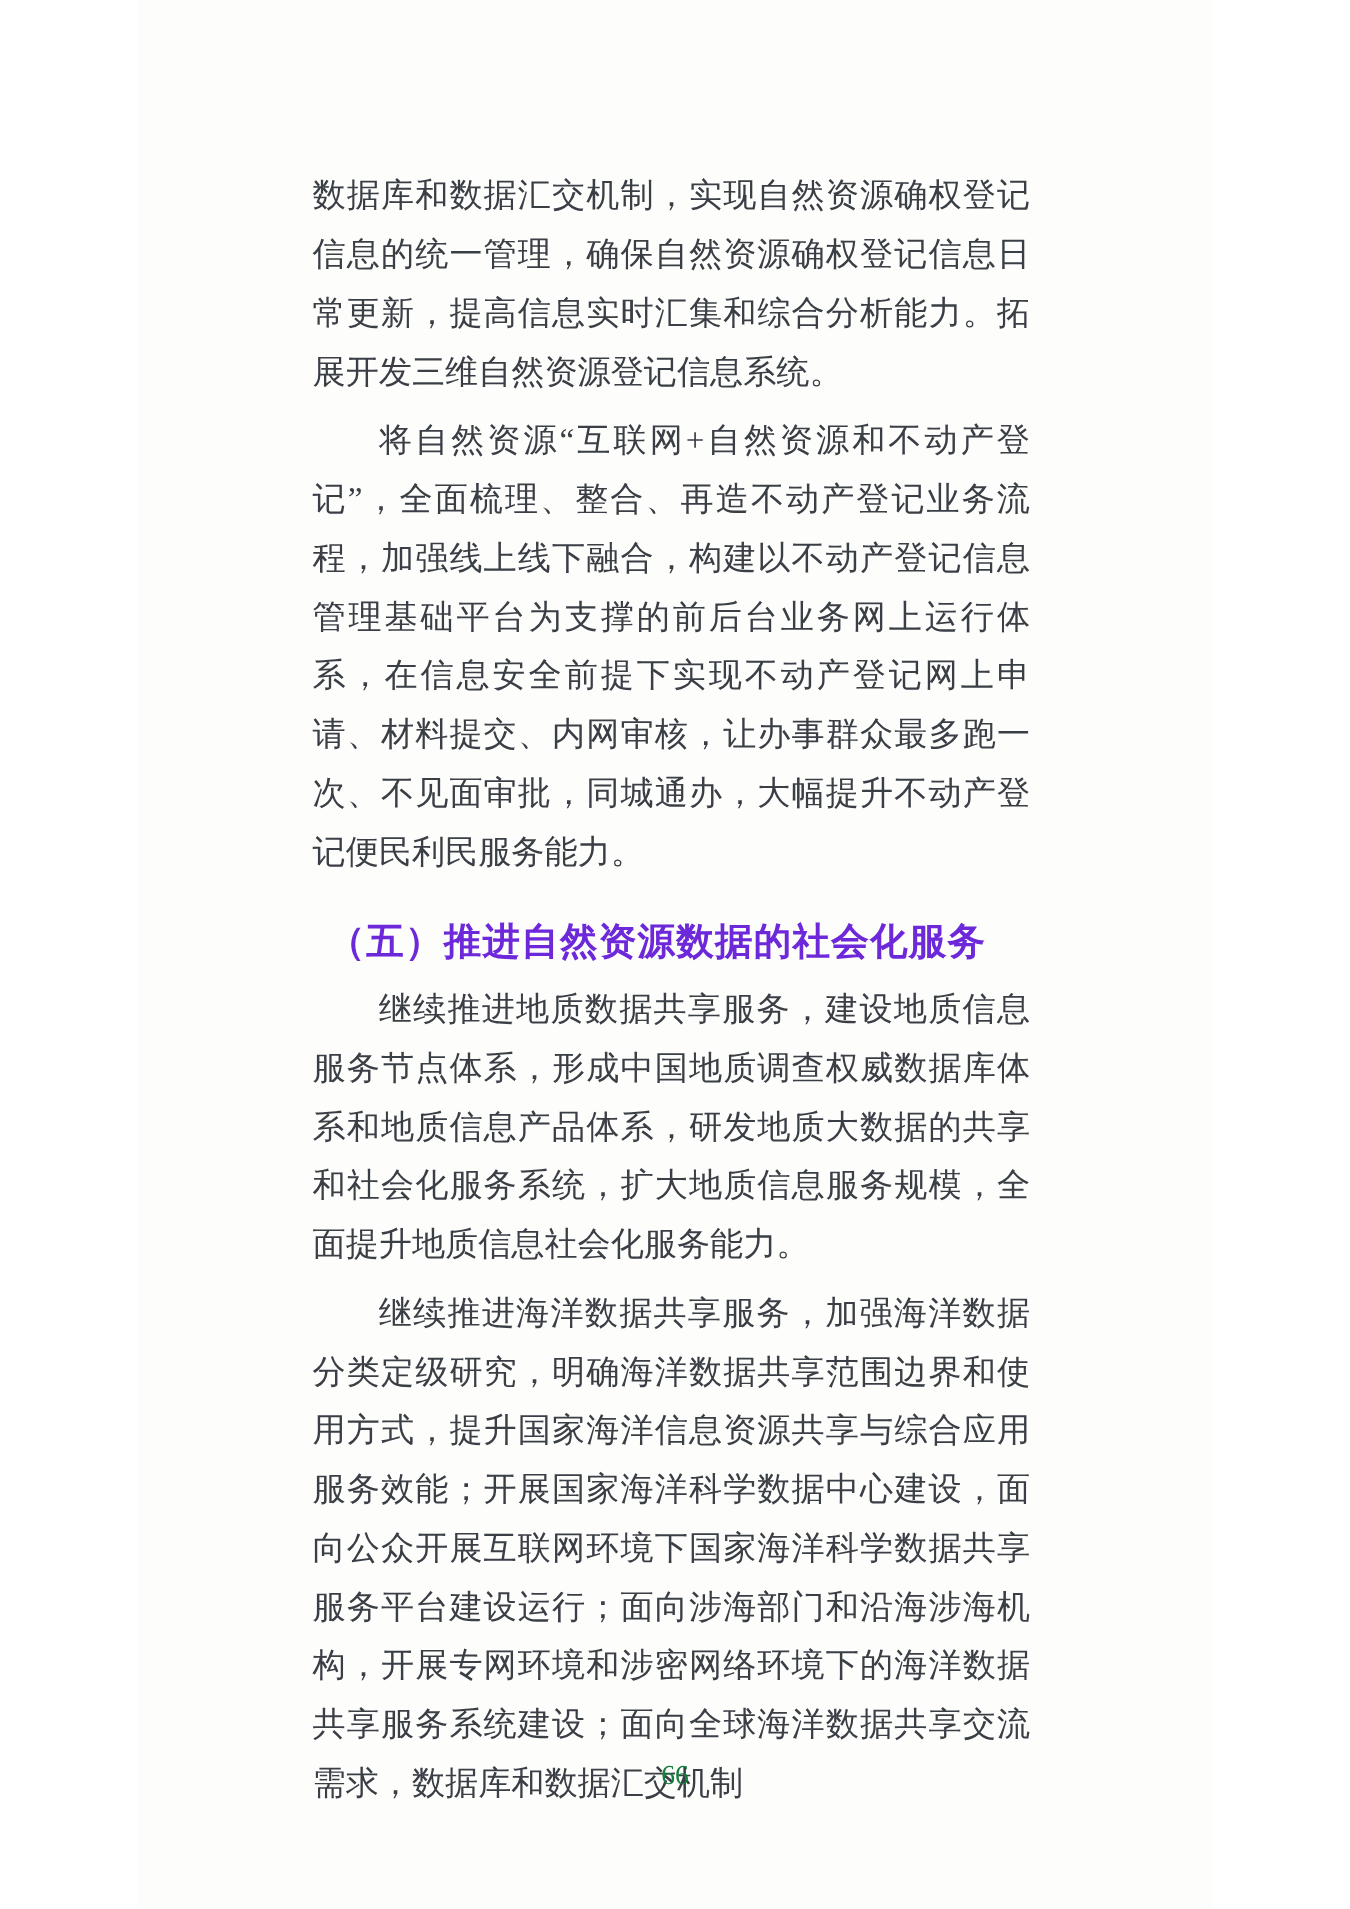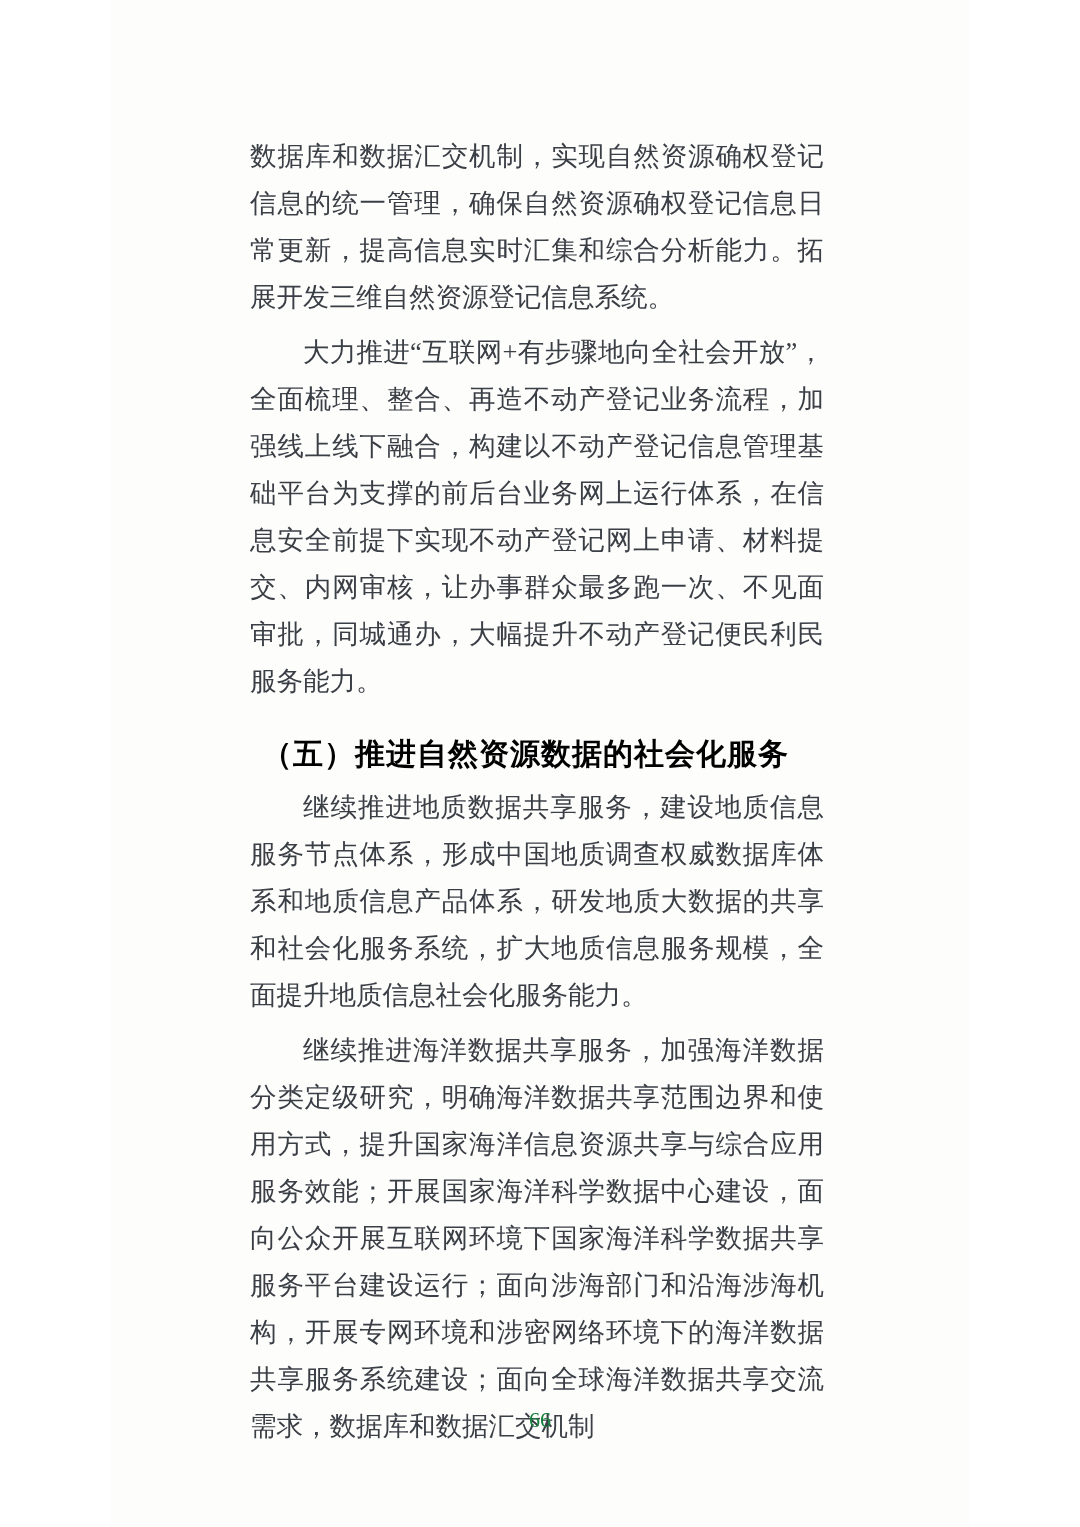--- a/index.html
+++ b/index.html
@@ -29,21 +29,21 @@
     margin: 0 0 8px 0;
     text-indent: 2em;
   }
   p.para.no-indent {
     text-indent: 0;
   }
   h2.heading {
     font-family: "Liberation Sans", "DejaVu Sans", sans-serif;
     font-size: 30px;
     font-weight: bold;
-    color: #000000;
+    color: #6d28d9;
     line-height: 47px;
     margin: 25px 0 7px 0;
     padding-left: 0.4em;
     letter-spacing: 1px;
   }
   .footer {
     position: absolute;
     bottom: 84px;
     left: 0;
     width: 100%;
@@ -53,21 +53,21 @@
     color: #15803d;
   }
 </style>
 </head>
 <body>
 
 <div class="page body-text">
 
   <p class="para no-indent">数据库和数据汇交机制，实现自然资源确权登记信息的统一管理，确保自然资源确权登记信息日常更新，提高信息实时汇集和综合分析能力。拓展开发三维自然资源登记信息系统。</p>
 
-  <p class="para">大力推进“互联网+有步骤地向全社会开放”，全面梳理、整合、再造不动产登记业务流程，加强线上线下融合，构建以不动产登记信息管理基础平台为支撑的前后台业务网上运行体系，在信息安全前提下实现不动产登记网上申请、材料提交、内网审核，让办事群众最多跑一次、不见面审批，同城通办，大幅提升不动产登记便民利民服务能力。</p>
+  <p class="para">将自然资源“互联网+自然资源和不动产登记”，全面梳理、整合、再造不动产登记业务流程，加强线上线下融合，构建以不动产登记信息管理基础平台为支撑的前后台业务网上运行体系，在信息安全前提下实现不动产登记网上申请、材料提交、内网审核，让办事群众最多跑一次、不见面审批，同城通办，大幅提升不动产登记便民利民服务能力。</p>
 
   <h2 class="heading">（五）推进自然资源数据的社会化服务</h2>
 
 
   <p class="para">继续推进地质数据共享服务，建设地质信息服务节点体系，形成中国地质调查权威数据库体系和地质信息产品体系，研发地质大数据的共享和社会化服务系统，扩大地质信息服务规模，全面提升地质信息社会化服务能力。</p>
 
   <p class="para">继续推进海洋数据共享服务，加强海洋数据分类定级研究，明确海洋数据共享范围边界和使用方式，提升国家海洋信息资源共享与综合应用服务效能；开展国家海洋科学数据中心建设，面向公众开展互联网环境下国家海洋科学数据共享服务平台建设运行；面向涉海部门和沿海涉海机构，开展专网环境和涉密网络环境下的海洋数据共享服务系统建设；面向全球海洋数据共享交流需求，数据库和数据汇交机制</p>
 
   <div class="footer">66</div>
 

